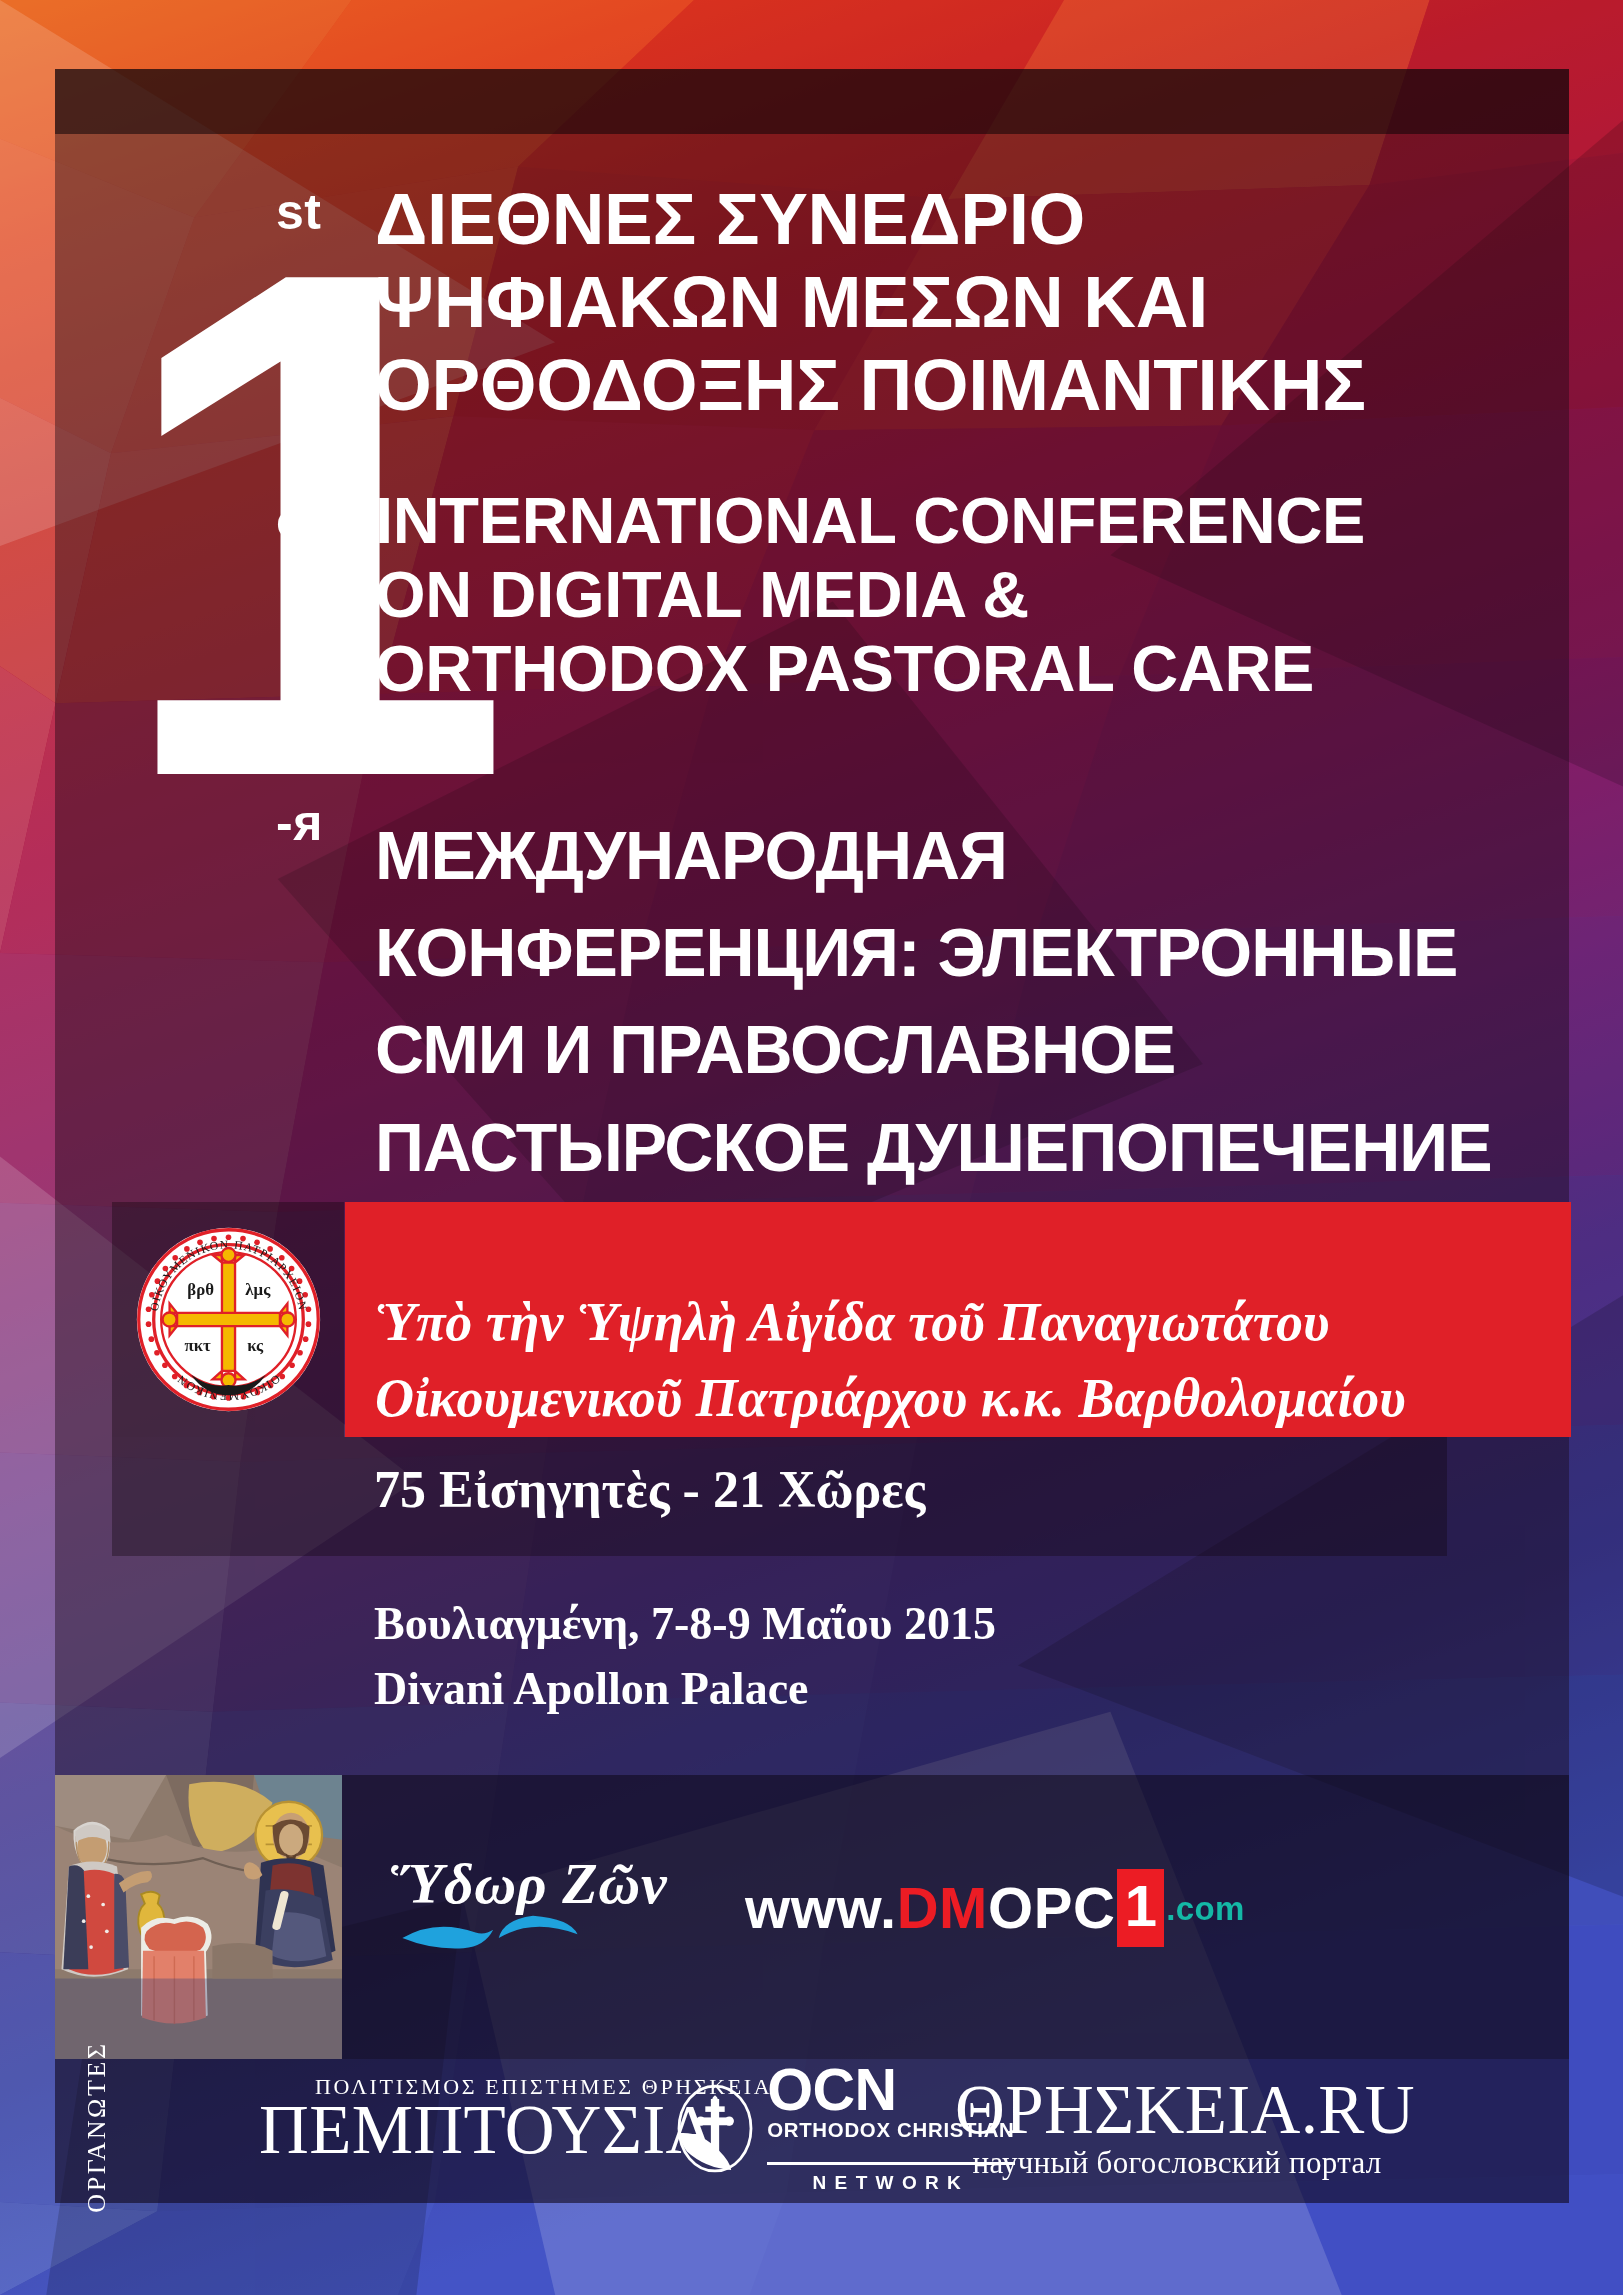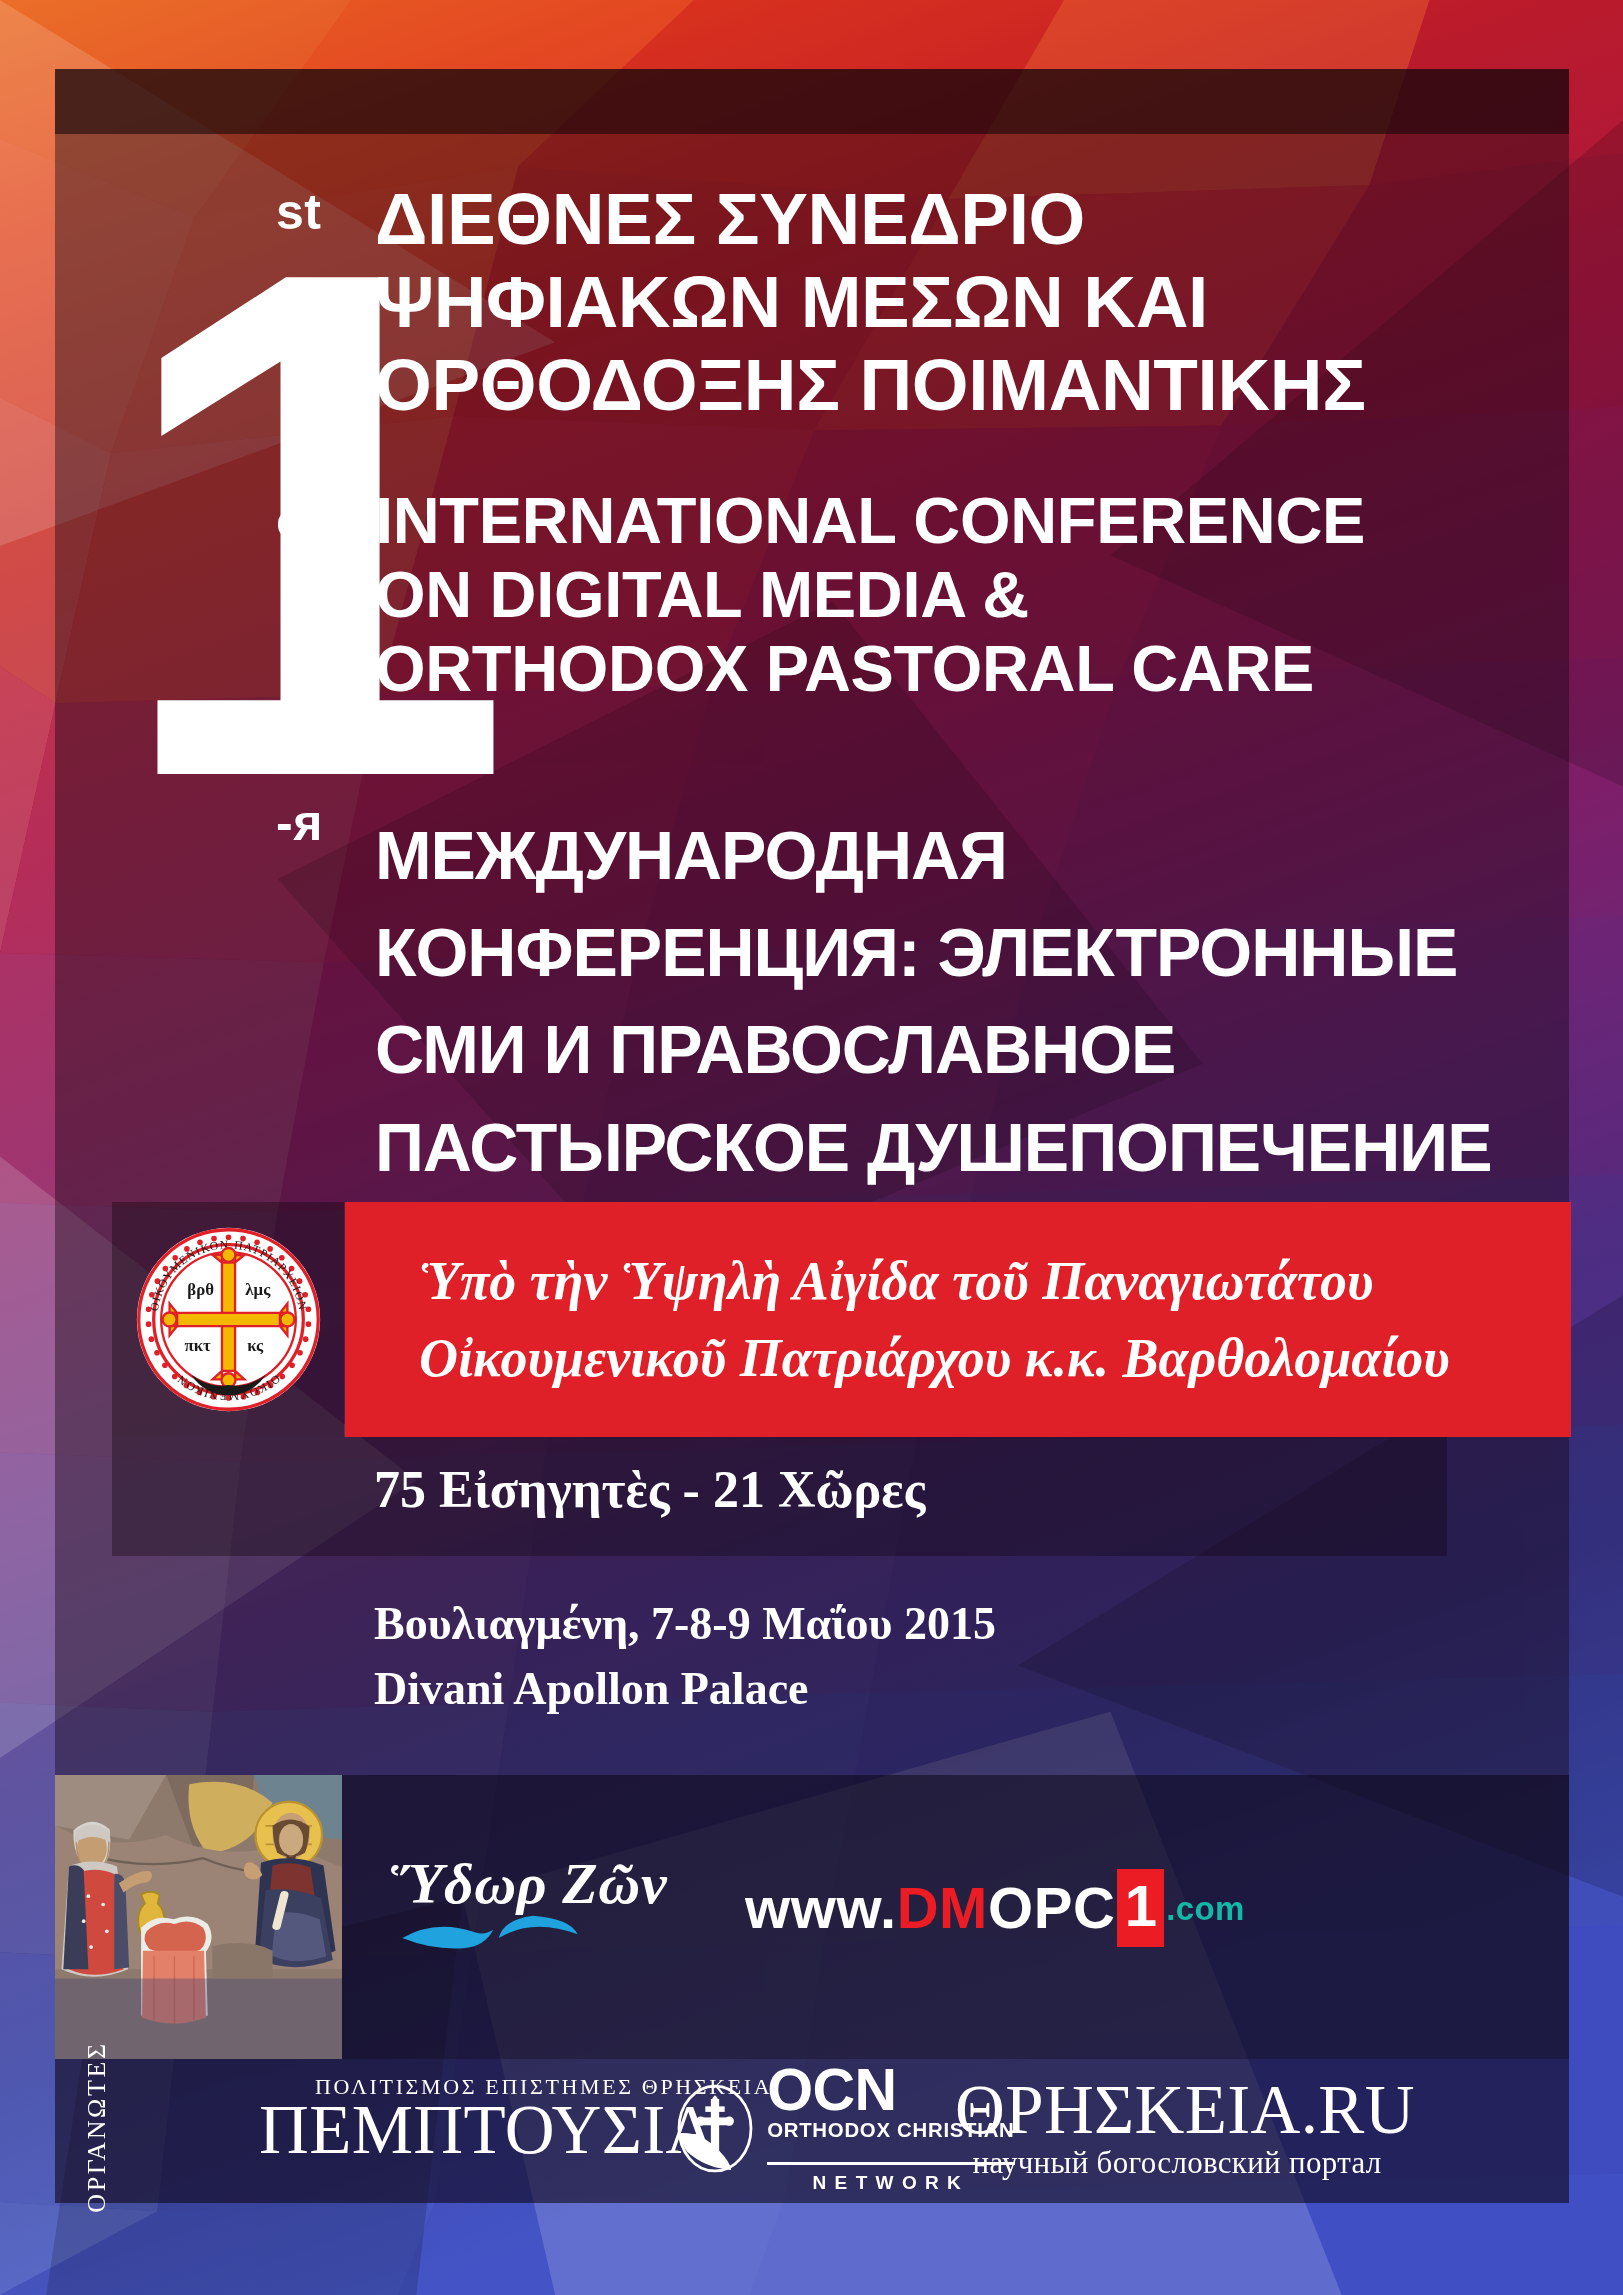--- a/index.html
+++ b/index.html
@@ -78,21 +78,21 @@
   #title-en{top:484px;font-size:65px;}
   #title-ru{top:797px;font-size:68px;}
   #title-ru .tl{letter-spacing:-0.015em;margin-top:20px;}
 
   
   #aegis-banner{
     position:absolute;
     left:345px;top:1202px;
     width:1226px;height:235px;
     background:#e02028;
-    display:flex;align-items:center;padding-left:44px;
+    display:flex;align-items:flex-end;
   }
   #aegis-text{
     padding-left:30px;
     color:#ffffff;
     font-family:"Liberation Serif", serif;
     font-style:italic;
     font-weight:bold;
     font-size:54px;
     line-height:1.42;
   }

